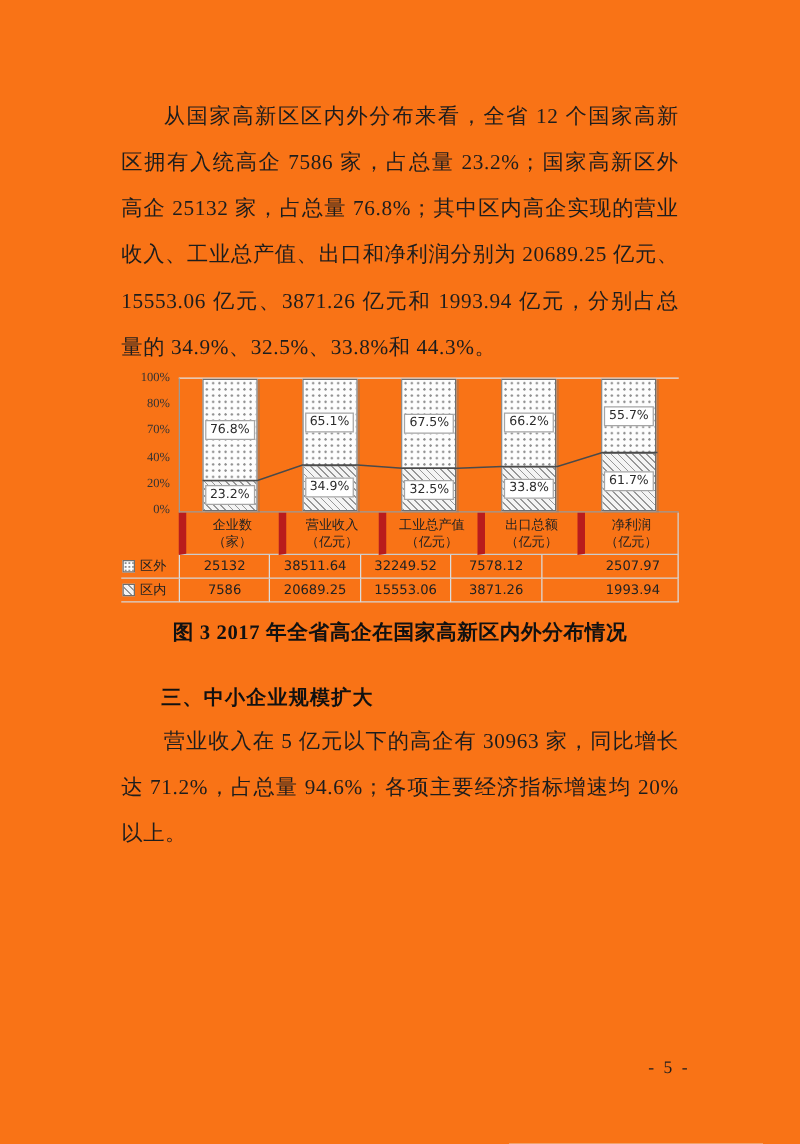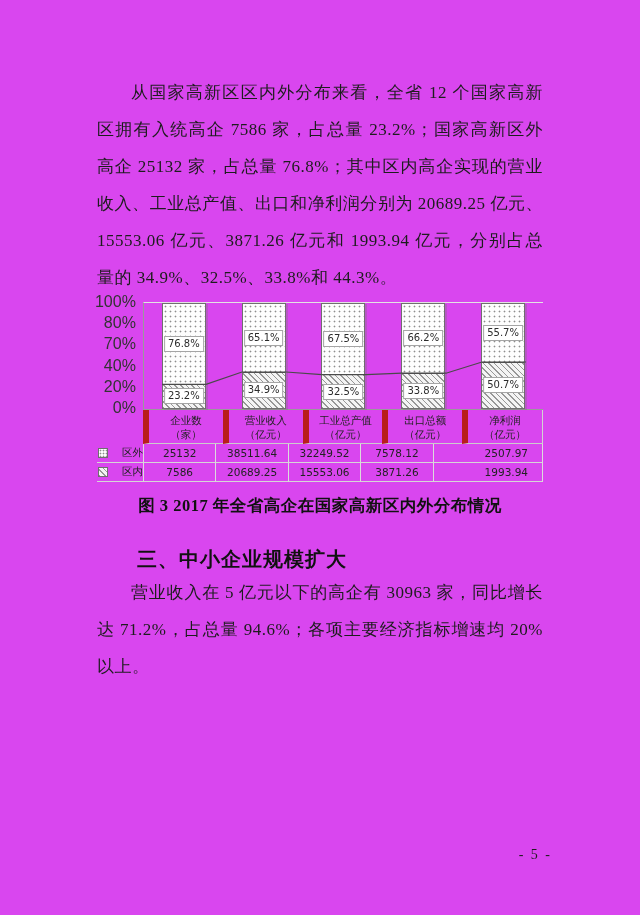--- a/index.html
+++ b/index.html
@@ -1,42 +1,42 @@
 <!DOCTYPE html>
 <html><head>
 <meta charset="utf-8">
 <style>
   html,body{margin:0;padding:0;background:#e8e8e8;}
   .page{
     position:relative;
     width:640px;height:915px;
     margin:0 auto;
-    background:#d946ef;
+    background:#f97316;
     box-sizing:border-box;
     padding:74px 97px 0 97px;
     font-family:"Liberation Serif","DejaVu Serif",serif;
     color:#1d1d1d;
     overflow:hidden;
   }
   .body-text{
     margin:0;
     font-size:17px;
     line-height:37px;
     text-align:justify;
     text-indent:2em;
     letter-spacing:0.5px;
   }
   
   .figure{margin:6px 0 0 0;}
   .chart-main{display:flex;}
   .y-axis{
     position:relative;
     width:46px;height:106px;
-    font-family:Liberation Sans, sans-serif;
-    font-size:16px;color:#333;
+    font-family:Liberation Serif, serif;
+    font-size:10px;color:#333;
   }
   .ytick{
     position:absolute;right:7px;transform:translateY(-50%);
     white-space:nowrap;
   }
   .plot{
     position:relative;
     width:400px;height:106px;
     border-left:1px solid #9a9a9a;
     border-bottom:1px solid #9a9a9a;
@@ -91,21 +91,21 @@
     font-size:10.5px;line-height:14px;color:#222;
     padding:3px 0 2px 0;
     border-left:6px solid #b91c1c;
     border-bottom:1px solid #cccccc;
     box-sizing:border-box;
   }
   .cat-cell:last-child{border-right:1px solid #d2d2d2;}
   .tbl-row{height:19px;}
   .legend-cell{
     width:46px;flex:0 0 46px;
-    display:flex;align-items:center;gap:14px;
+    display:flex;align-items:center;gap:4px;
     font-size:10.5px;color:#222;
     border-bottom:1px solid #d6d6d6;
     box-sizing:border-box;
     padding-left:1px;
   }
   .legend-marker{
     width:8px;height:8px;
     border:1px solid #6f6f6f;
     display:inline-block;
     background-size:3px 3px;
@@ -125,21 +125,21 @@
   .caption{
     margin:13px 0 0 0;
     text-align:center;
     font-size:16.5px;
     font-weight:bold;
     color:#111;
     letter-spacing:0.5px;
   }
   .heading{
     margin:27px 0 0 0;
-    font-size:20px;
+    font-size:16px;
     font-weight:bold;
     color:#111;
     text-indent:2em;
     letter-spacing:1px;
     line-height:30px;
   }
   .after-heading{margin-top:3px;}
   .page-number{
     position:absolute;
     right:88px;bottom:52px;
@@ -204,21 +204,21 @@
                 <span class="seg-label">33.8%</span>
               </div>
             </div>
           </div>
           <div class="slot">
             <div class="bar">
               <div class="seg dots" style="height: 55.7%;">
                 <span class="seg-label">55.7%</span>
               </div>
               <div class="seg hatch" style="height: 44.3%;">
-                <span class="seg-label">50.7%</span>
+                <span class="seg-label">61.7%</span>
               </div>
             </div>
           </div>
           <svg class="line-overlay" id="line-overlay" viewBox="0 0 400 106">
             <polyline points="18,81.4 62,81.4 98,69.0 142,69.0 178,71.6 222,71.6 258,70.2 302,70.2 338,59.0 382,59.0" fill="none" stroke="#4a4a4a" stroke-width="1.2"></polyline>
           </svg>
       </div>
     </div>
     <div class="cat-row" id="cat-row">
         <div class="corner"></div>

